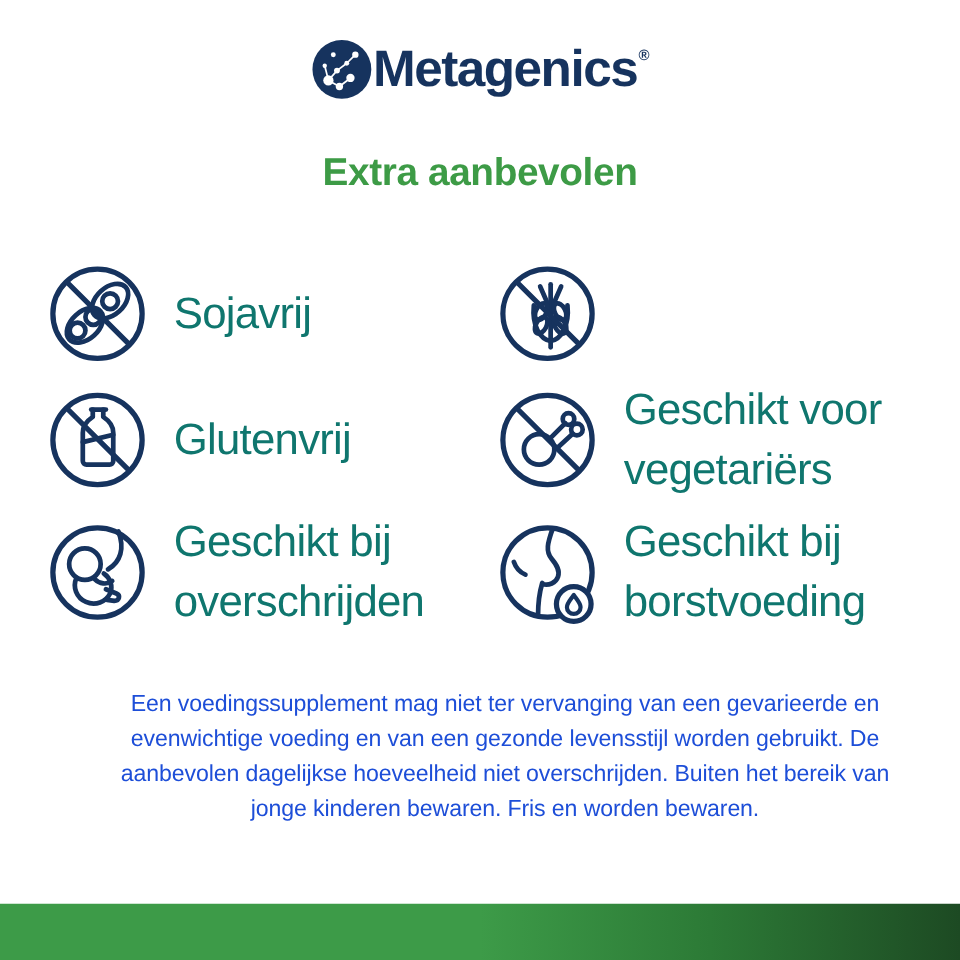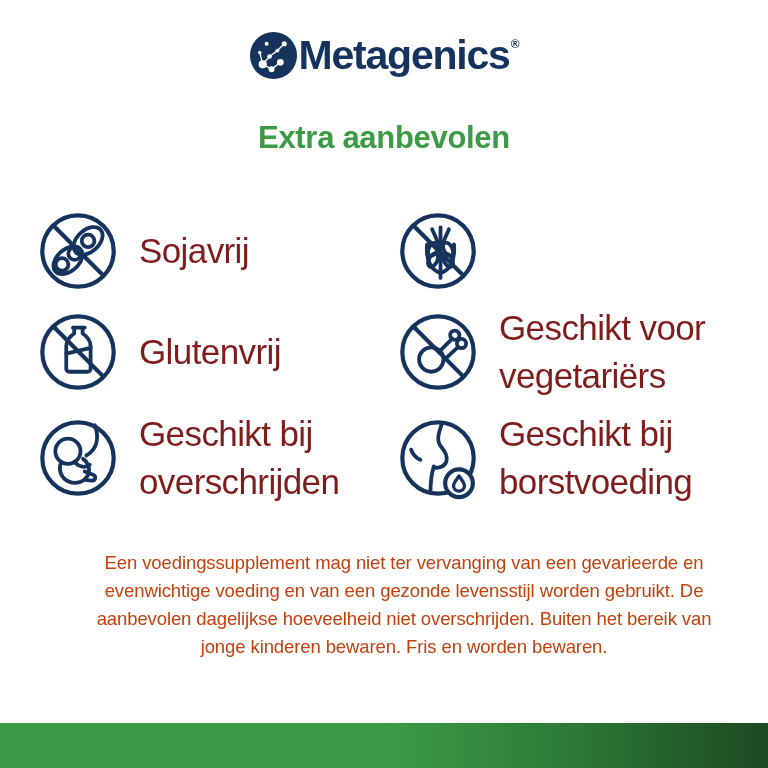--- a/index.html
+++ b/index.html
@@ -34,27 +34,27 @@
   .features {
     margin-top:47px; padding-left:36px;
     display:grid;
     grid-template-columns:360px 372px;
     grid-template-rows:96px 106px 106px;
     align-items:center;
   }
   .feature { display:flex; align-items:center; gap:19px; }
   .feature svg.badge { width:84px; height:84px; flex:0 0 auto; }
   .feature-label {
-    font-size:35px; color:#7f1d1d; line-height:48px;
+    font-size:35px; color:#0f766e; line-height:48px;
     letter-spacing:-0.6px; white-space:nowrap;
   }
   
   .disclaimer {
     margin-top:38px; text-align:center;
-    color:#c2410c; font-size:18.5px; line-height:28px;
+    color:#1d4ed8; font-size:18.5px; line-height:28px;
     letter-spacing:-0.1px;
     margin-left:40px;
   }
   
   .footer-bar {
     position:absolute; left:0; bottom:0;
     width:768px; height:45px;
     background:linear-gradient(90deg,#3d9b48 0%,#3d9b48 50%,#2c7a36 74%,#1d4a23 100%);
   }
 </style>

